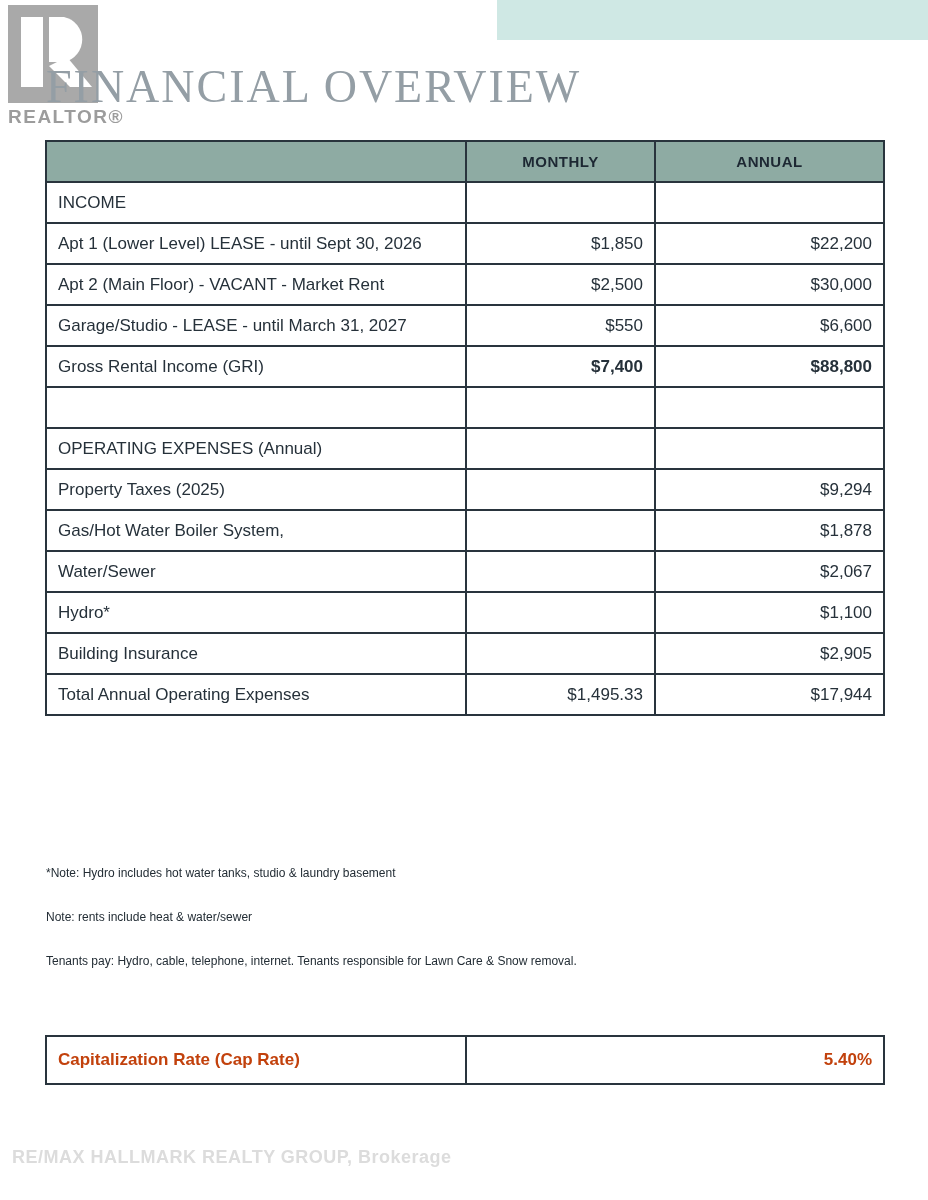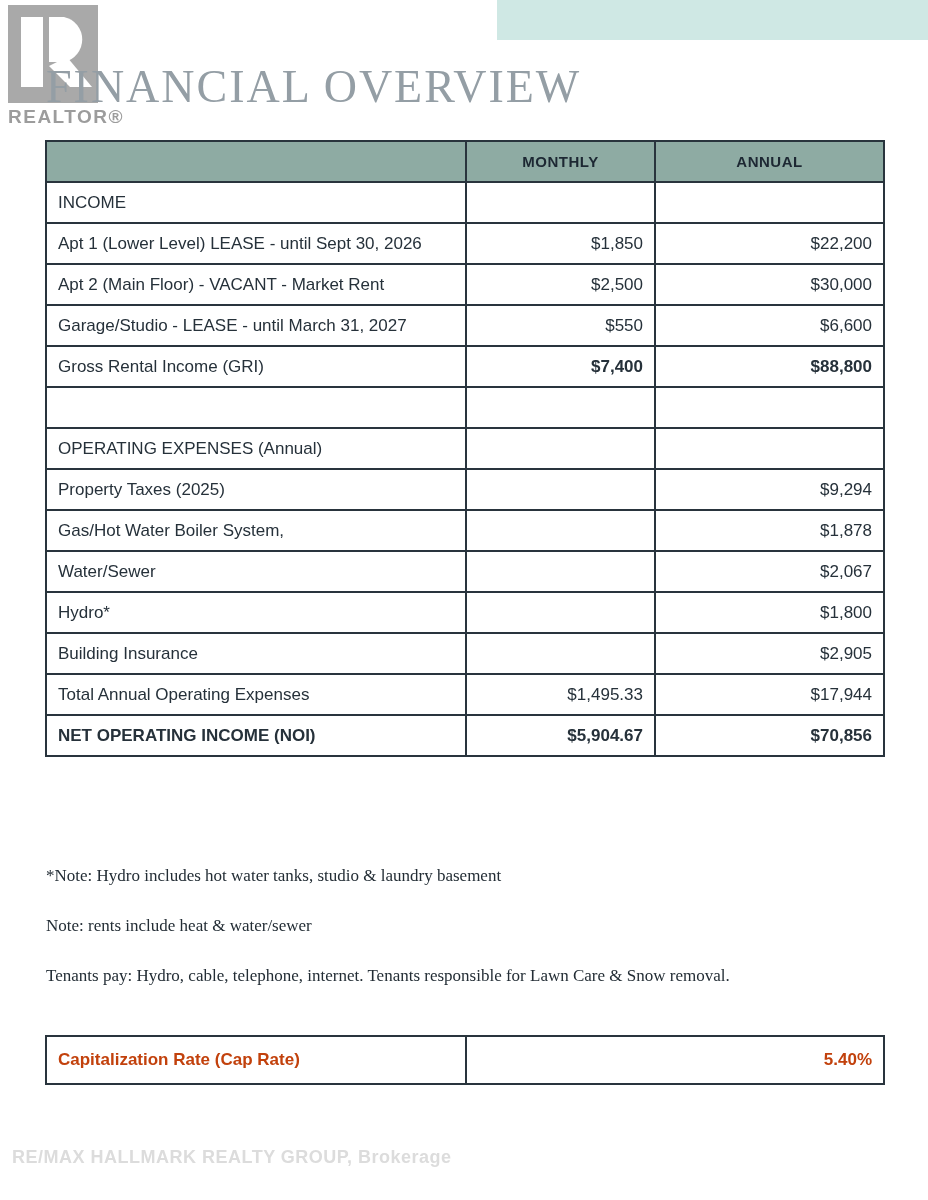--- a/index.html
+++ b/index.html
@@ -85,25 +85,24 @@
   .ftable tr.bold-values td.value { font-weight: 700; }
   .ftable tr.bold-all td { font-weight: 700; }
 
   
   .notes {
     position: absolute;
     left: 46px; top: 866px;
     width: 840px;
   }
   .notes p {
-    font-size: 17px;
+    font-size: 12px;
     color: #232d35;
     margin-bottom: 30px;
     white-space: nowrap;
-    font-family: Liberation Serif, serif;
   }
 
   
   .cap-table {
     position: absolute;
     left: 45px; top: 1035px;
     width: 838px;
     border-collapse: collapse;
     table-layout: fixed;
   }
@@ -213,36 +212,31 @@
       <td class="value">$1,878</td>
     </tr>
     <tr>
       <td class="label">Water/Sewer</td>
       <td class="value"></td>
       <td class="value">$2,067</td>
     </tr>
     <tr>
       <td class="label">Hydro*</td>
       <td class="value"></td>
-      <td class="value">$1,800</td>
+      <td class="value">$1,100</td>
     </tr>
     <tr>
       <td class="label">Building Insurance</td>
       <td class="value"></td>
       <td class="value">$2,905</td>
     </tr>
     <tr>
       <td class="label">Total Annual Operating Expenses</td>
       <td class="value">$1,495.33</td>
       <td class="value">$17,944</td>
-    </tr>
-    <tr class="bold-all">
-      <td class="label">NET OPERATING INCOME (NOI)</td>
-      <td class="value">$5,904.67</td>
-      <td class="value">$70,856</td>
     </tr>
   </tbody>
 </table>
 
 <div class="notes">
   <p>*Note: Hydro includes hot water tanks, studio &amp; laundry basement</p>
   <p>Note: rents include heat &amp; water/sewer</p>
   <p>Tenants pay: Hydro, cable, telephone, internet. Tenants responsible for Lawn Care &amp; Snow removal.</p>
 </div>
 

